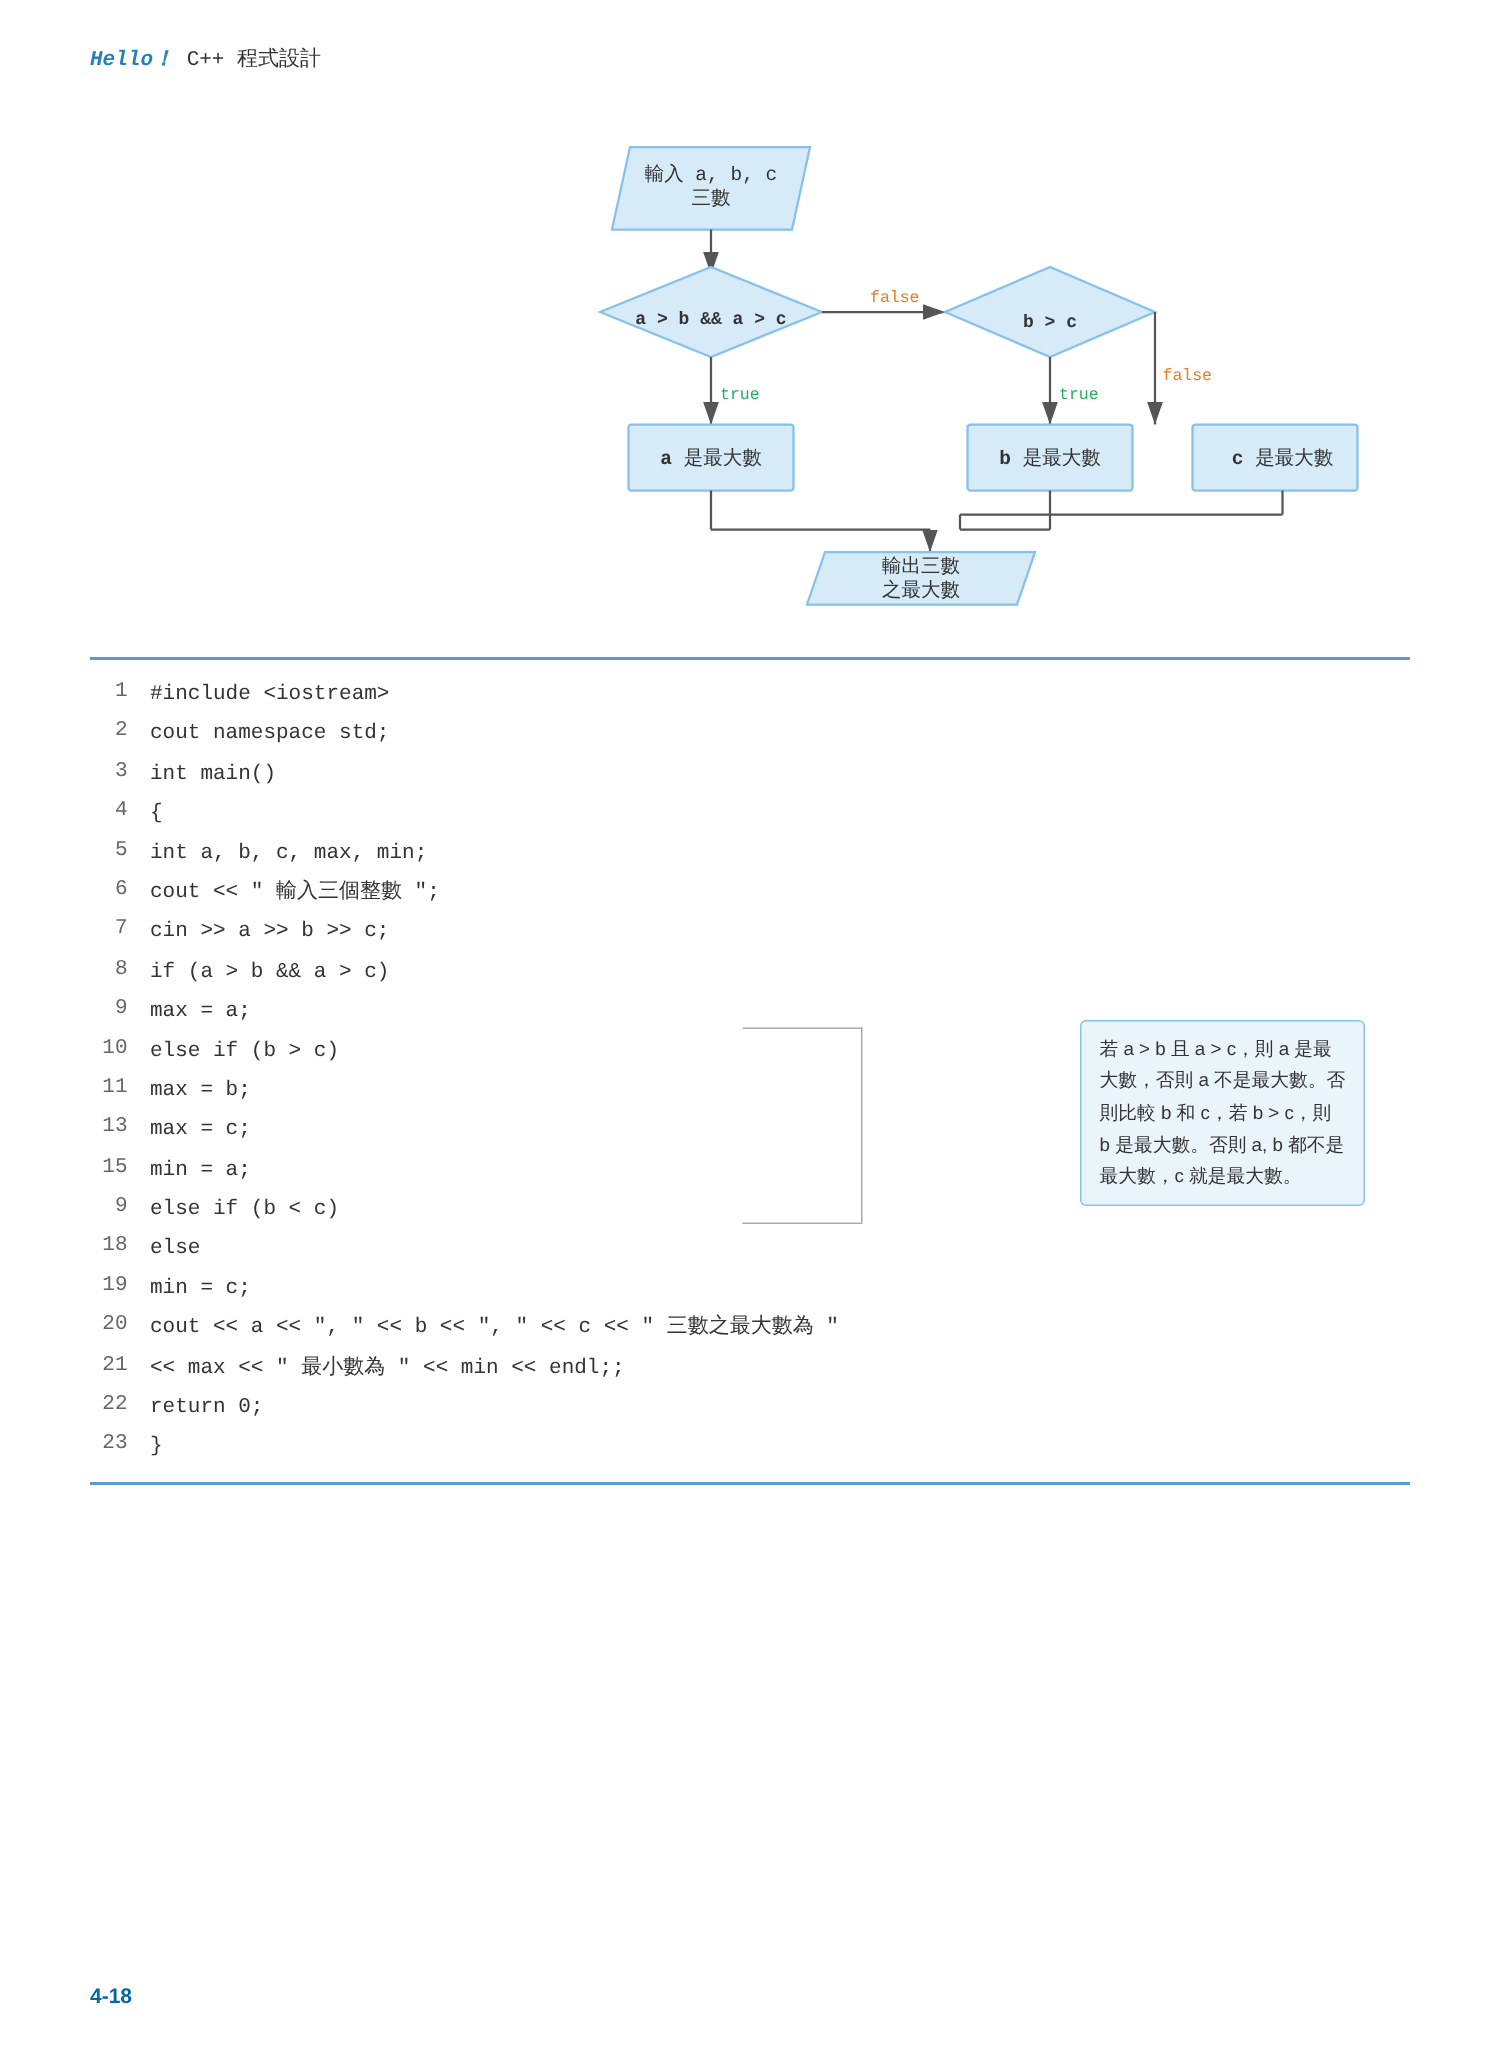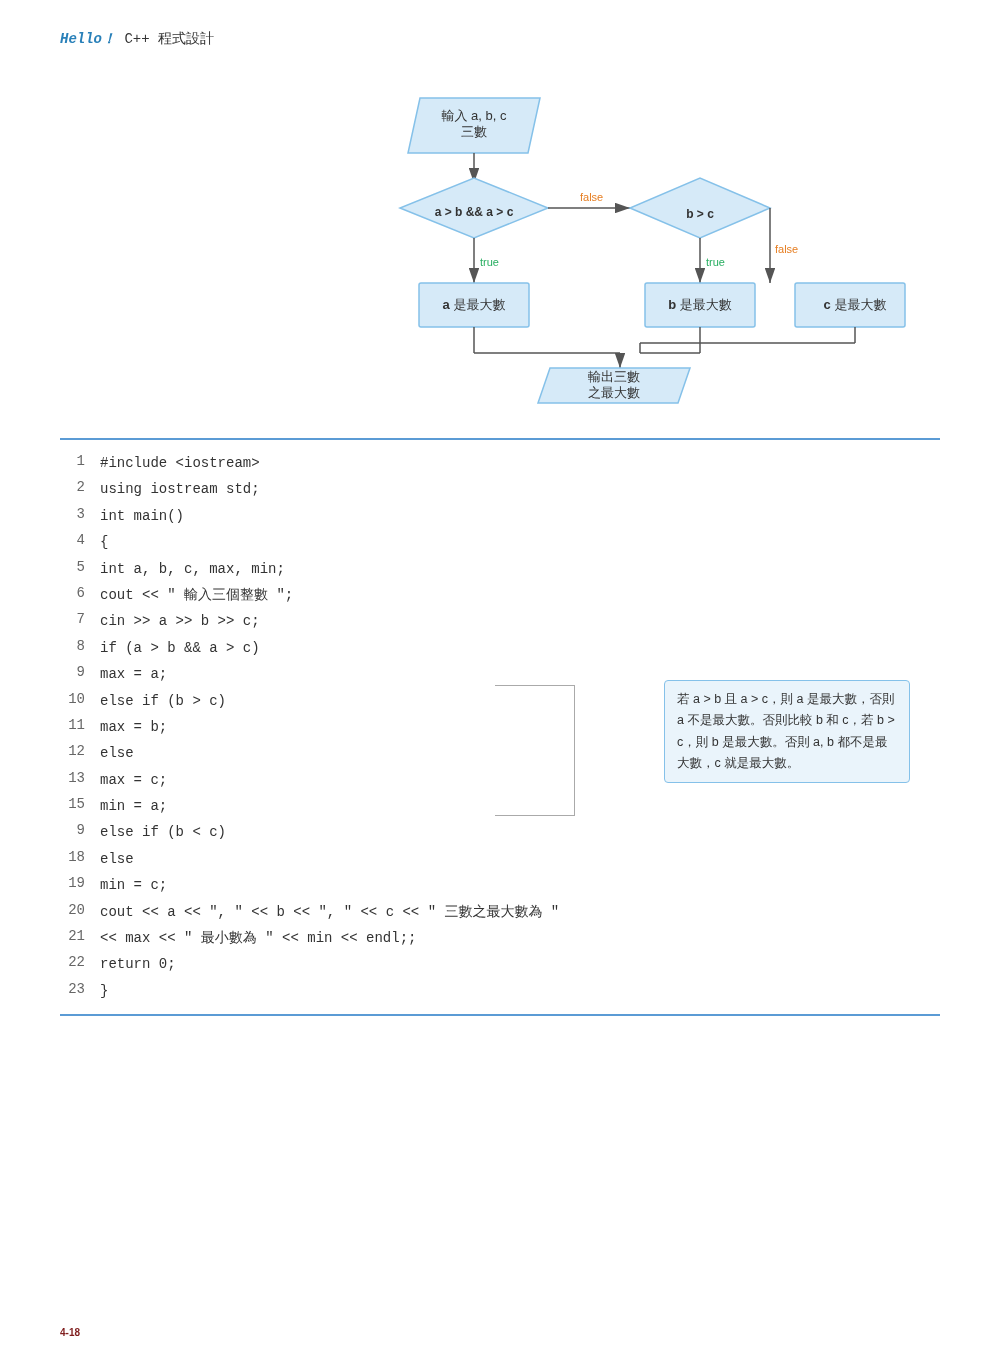--- a/index.html
+++ b/index.html
@@ -31,20 +31,21 @@
     
     .flowchart-container {
       display: flex;
       justify-content: center;
       margin: 20px 0 30px 0;
     }
     .flowchart {
       position: relative;
       width: 620px;
       height: 340px;
+      font-family: Liberation Mono, monospace;
     }
 
     
     .flowchart svg {
       position: absolute;
       top: 0; left: 0;
       width: 100%;
       height: 100%;
       overflow: visible;
     }
@@ -85,34 +86,34 @@
 
     
     .annotation-box {
       position: absolute;
       background: #eaf4fb;
       border: 1.5px solid #85c1e9;
       border-radius: 4px;
       padding: 8px 12px;
       font-size: 12.5px;
       line-height: 1.7;
-      width: 246px;
+      width: 190px;
       right: 30px;
       top: 230px;
       z-index: 10;
     }
 
     
     .page-number {
       position: fixed;
       bottom: 30px;
       left: 60px;
-      font-size: 10px;
+      font-size: 14px;
       font-weight: bold;
-      color: #7f1d1d;
+      color: #0369a1;
     }
   </style>
 </head>
 <body>
 
 <div class="page-header">
   <span class="hello">Hello！</span>
   <span class="subtitle">C++ 程式設計</span>
 </div>
 
@@ -180,21 +181,21 @@
 <div class="code-section">
   <div style="position:relative;">
     <table class="code-table">
       <tbody id="code-tbody">
       <tr>
             <td>1</td>
             <td>#include &lt;iostream&gt;</td>
           </tr>
           <tr>
             <td>2</td>
-            <td>using iostream std;</td>
+            <td>cout namespace std;</td>
           </tr>
           <tr>
             <td>3</td>
             <td>int main()</td>
           </tr>
           <tr>
             <td>4</td>
             <td>{</td>
           </tr>
           <tr>
@@ -217,24 +218,20 @@
             <td>9</td>
             <td>        max = a;</td>
           </tr>
           <tr>
             <td>10</td>
             <td>    else if (b &gt; c)</td>
           </tr>
           <tr>
             <td>11</td>
             <td>        max = b;</td>
-          </tr>
-          <tr>
-            <td>12</td>
-            <td>    else</td>
           </tr>
           <tr>
             <td>13</td>
             <td>        max = c;</td>
           </tr>
           <tr>
             <td>15</td>
             <td>        min = a;</td>
           </tr>
           <tr>

